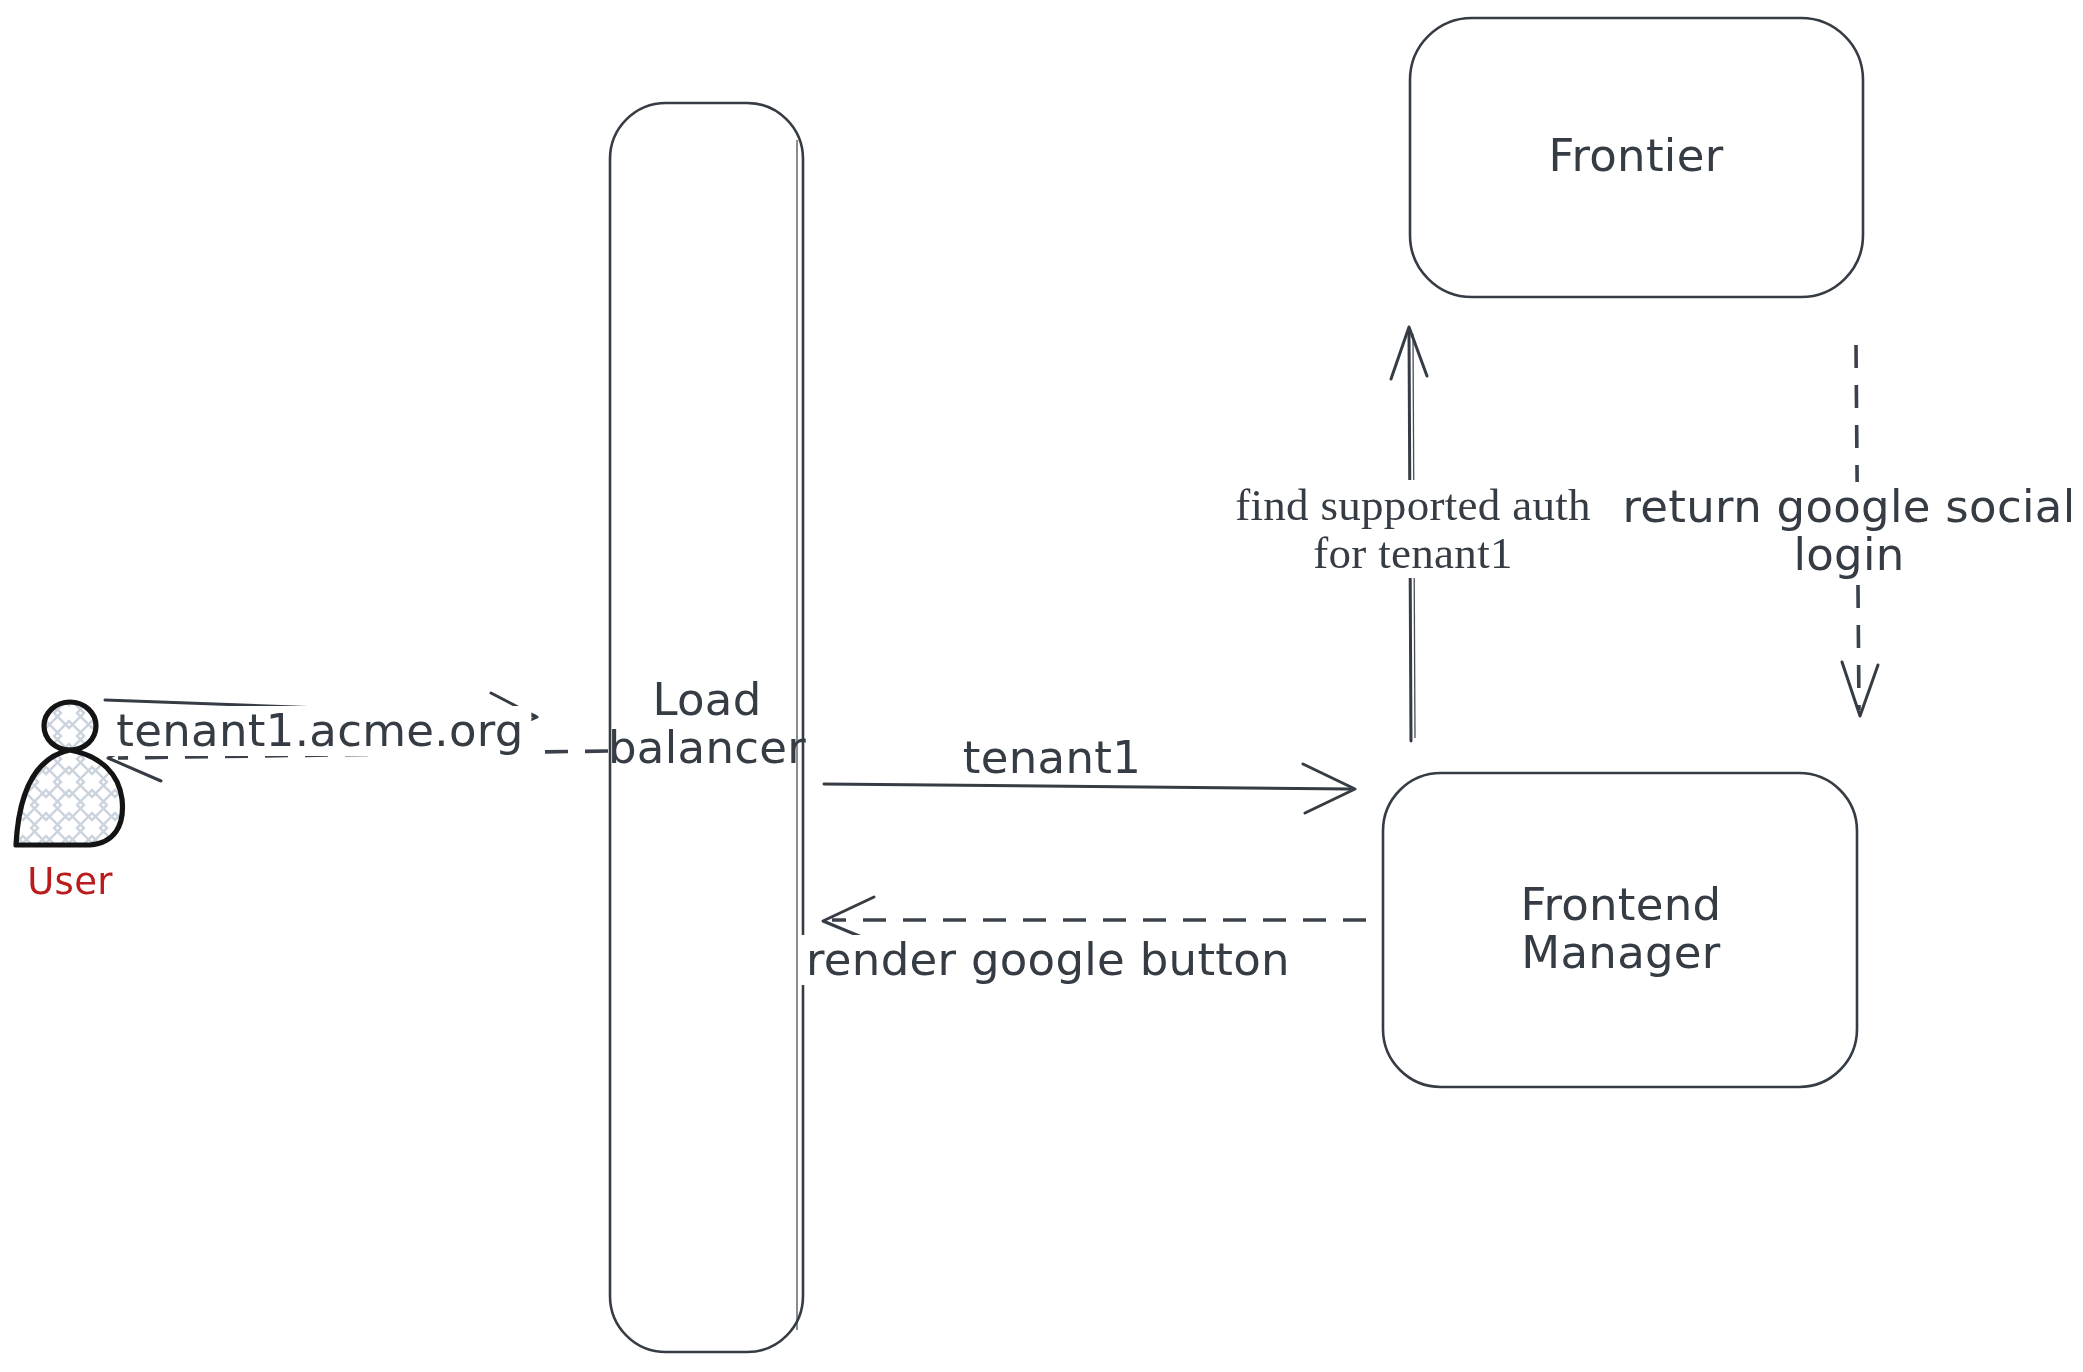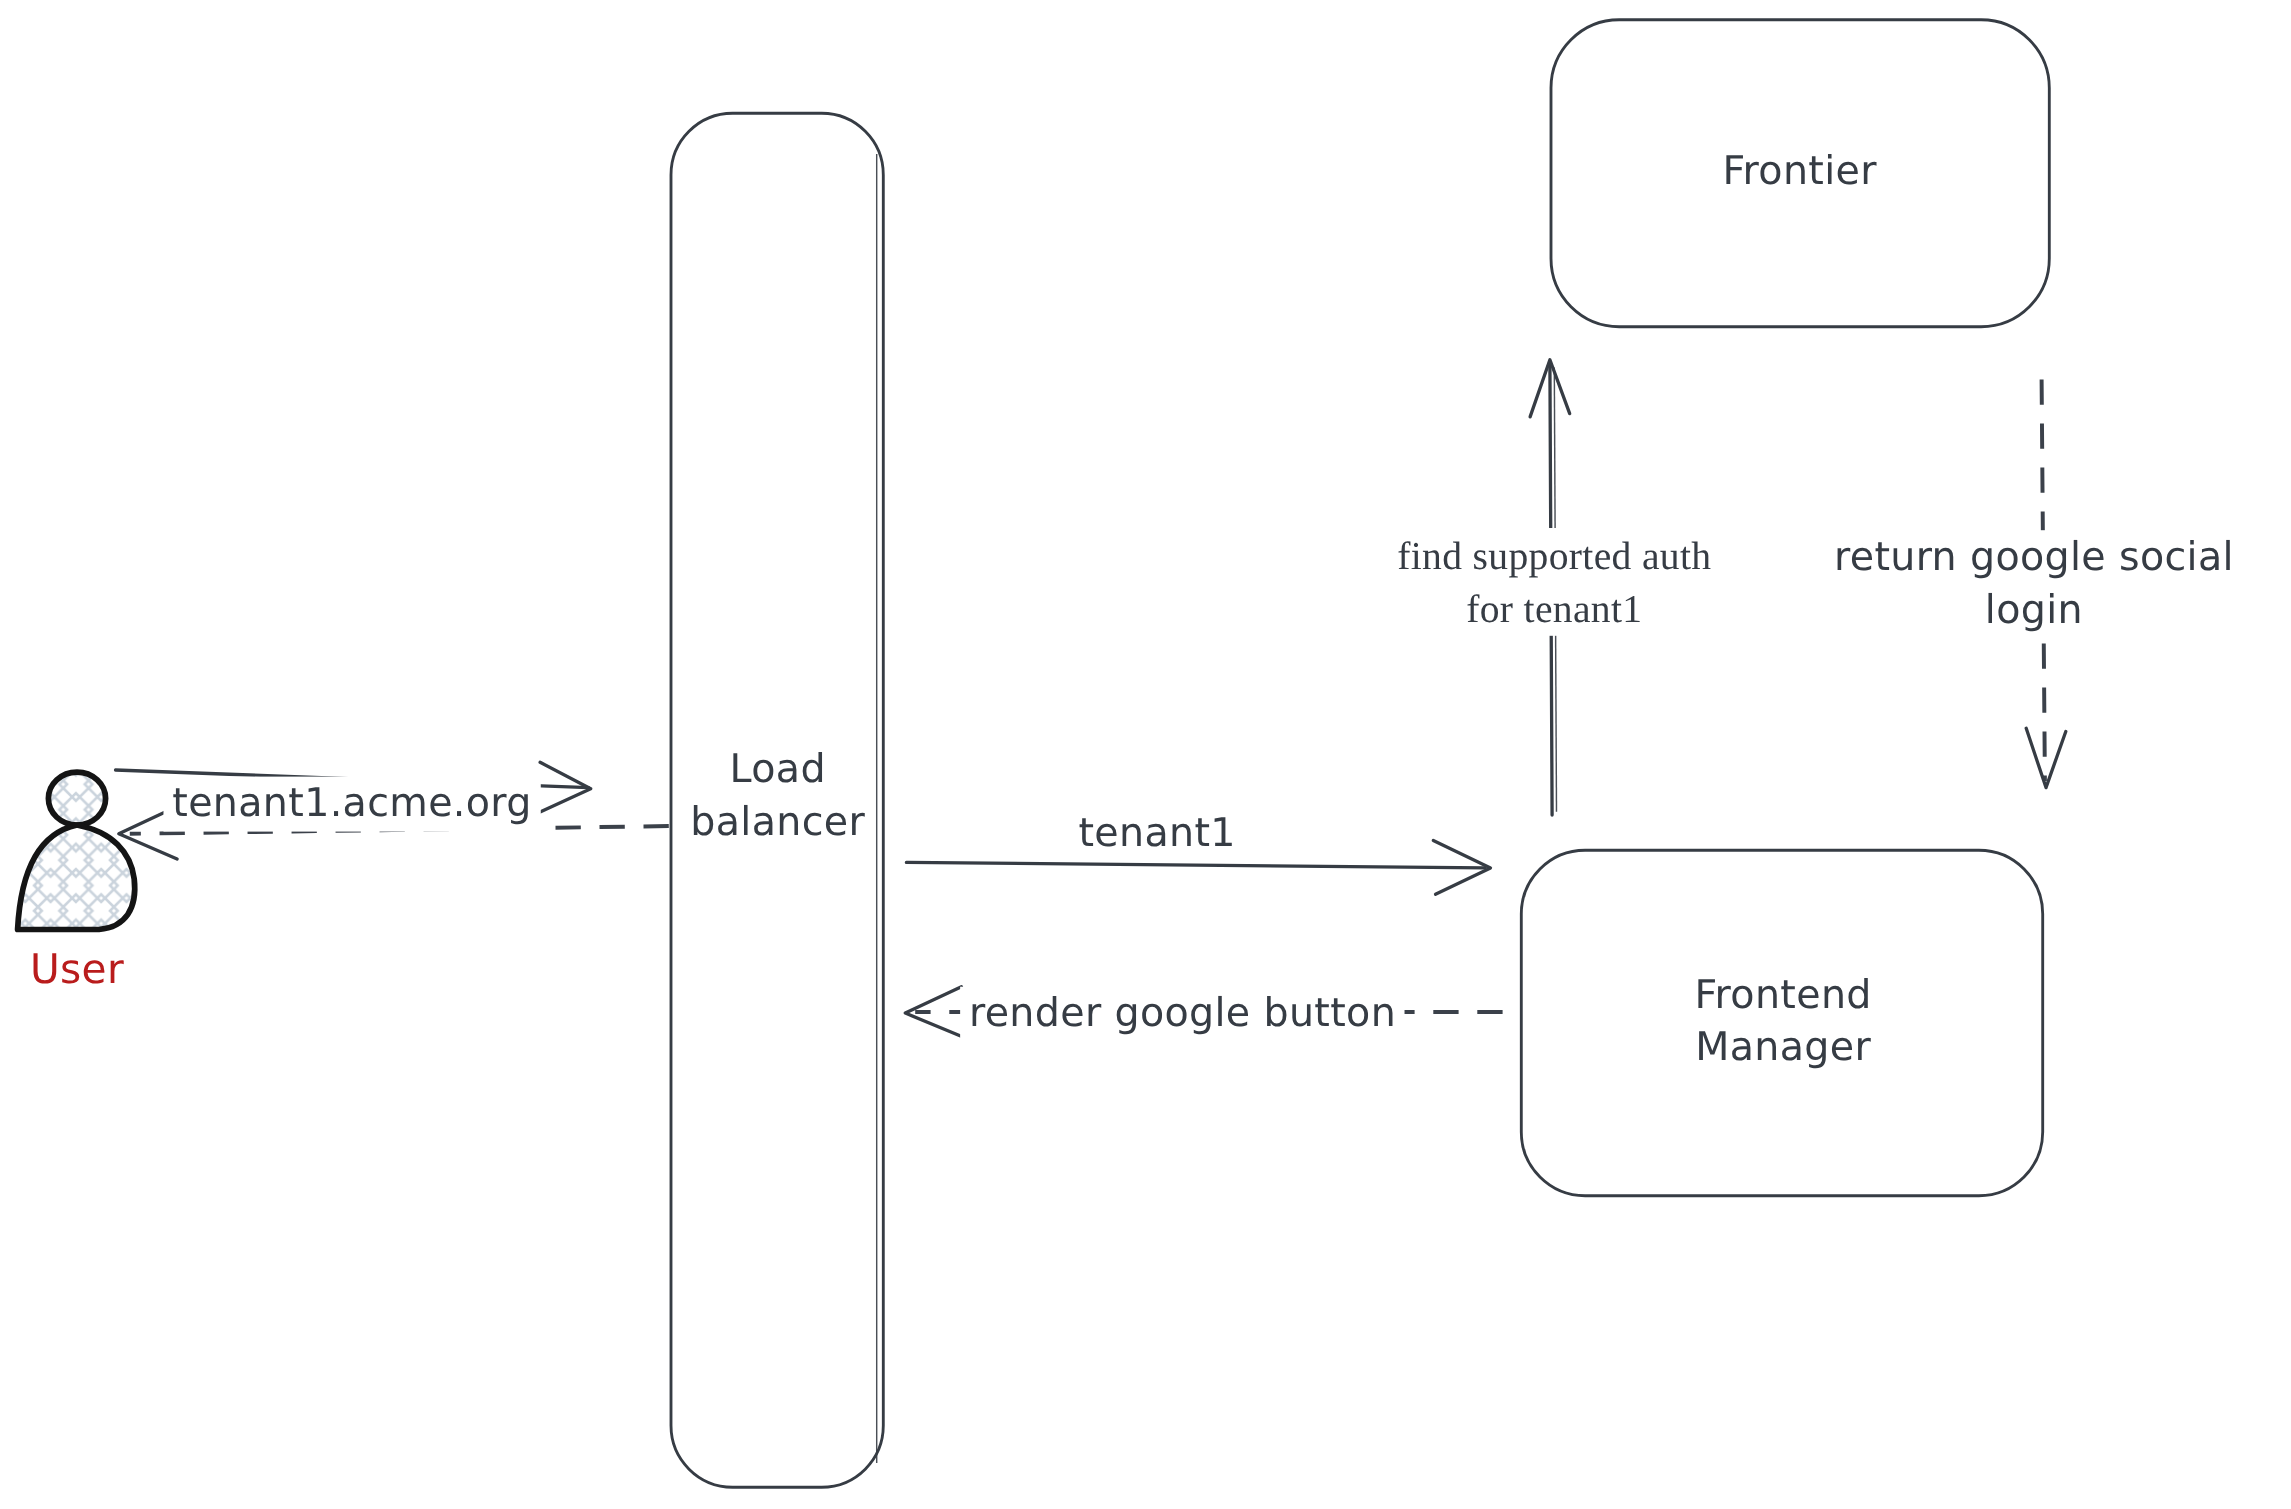--- a/index.html
+++ b/index.html
@@ -4,21 +4,21 @@
 <style>
   html, body { margin:0; padding:0; background:#ffffff; }
   .canvas {
     position:relative; width:2083px; height:1372px; overflow:hidden;
     background:#ffffff; color:#363c44;
     font-family:"DejaVu Sans","Liberation Sans",sans-serif;
   }
   .canvas svg { position:absolute; left:0; top:0; }
   .label {
     position:absolute; transform:translate(-50%,-50%);
-    text-align:center; font-size:36px; line-height:48px;
+    text-align:center; font-size:45px; line-height:48px;
     white-space:nowrap; letter-spacing:0.3px;
   }
   .edge-label { background:#ffffff; padding:1px 8px; }
   .actor-label { font-size:37px; color:#b91c1c; }
   .shape-stroke { stroke:#363c44; fill:none; stroke-width:2.6; }
   .edge-solid   { stroke:#363c44; fill:none; stroke-width:3;   stroke-linecap:round; }
   .edge-dashed  { stroke:#3b414a; fill:none; stroke-width:3.6; stroke-linecap:butt; stroke-dasharray:23 17; }
   .arrow-head   { stroke:#363c44; fill:none; stroke-width:3;   stroke-linecap:round; stroke-linejoin:round; }
   .echo         { stroke:#363c44; fill:none; stroke-width:1.3; opacity:.9; }
   .actor-line   { stroke:#141414; fill:url(#crosshatch); stroke-width:5.2; stroke-linejoin:round; stroke-linecap:round; }
@@ -92,21 +92,21 @@
 
   <div class="label" style="left:1621px; top:929px;">
     <div>Frontend</div>
     <div>Manager</div>
   </div>
 
   <div class="label edge-label" style="left:320px; top:707px;margin-top:24px;">tenant1.acme.org</div>
 
   <div class="label edge-label" style="left:1052px; top:758px;">tenant1</div>
 
-  <div class="label edge-label" style="left:1048px; top:922px;margin-left:27px;">render google button</div>
+  <div class="label edge-label" style="left:1048px; top:960px;">render google button</div>
 
   <div class="label edge-label" style="left:1413px; top:529px;font-family:Liberation Serif, serif;">
     <div>find supported auth</div>
     <div>for tenant1</div>
   </div>
 
   <div class="label edge-label" style="left:1849px; top:531px;">
     <div>return google social</div>
     <div>login</div>
   </div>

